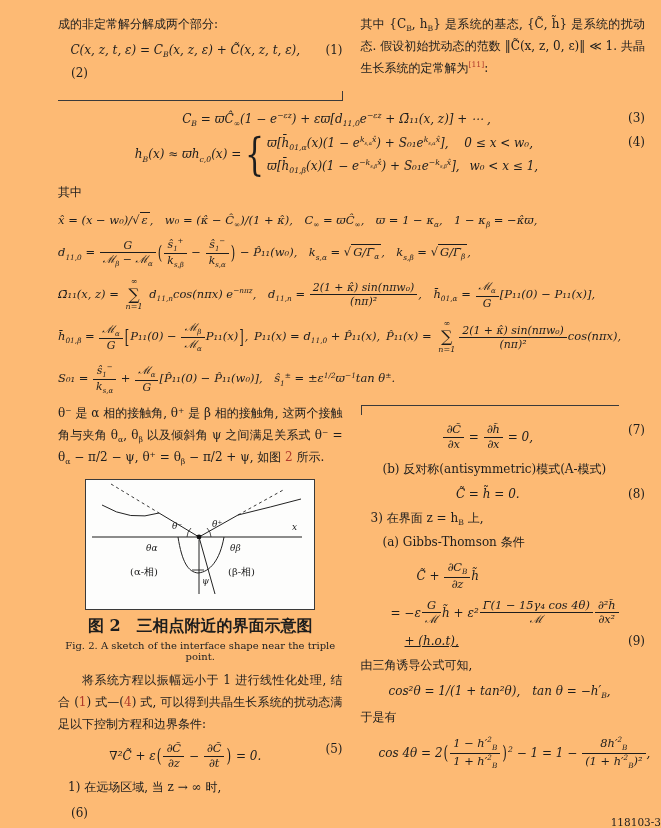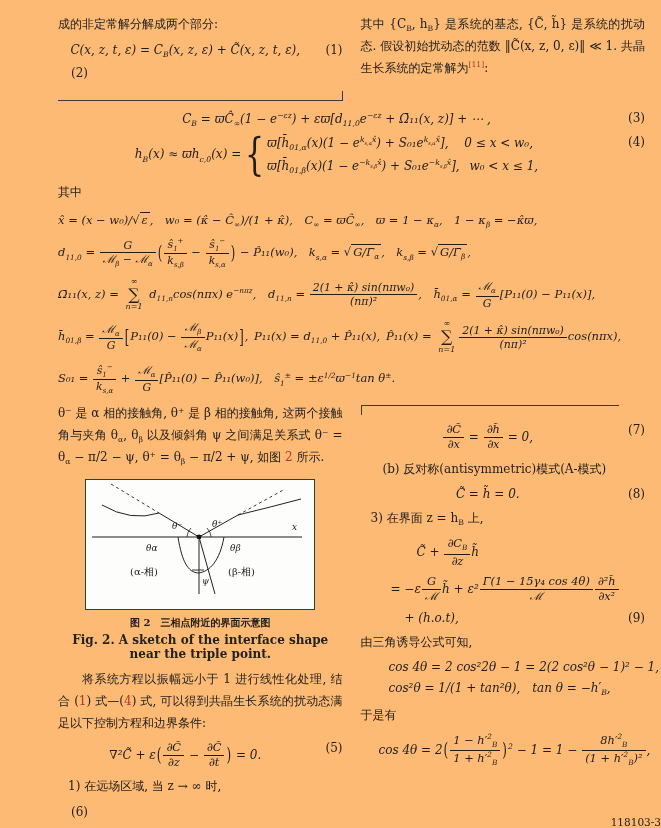--- a/index.html
+++ b/index.html
@@ -11,21 +11,21 @@
   }
   .cols{display:flex;gap:18px;}
   .col{flex:1;min-width:0;}
   p.cn{margin:0 0 2px 0;text-align:justify;line-height:1.8;}
   .ind2{text-indent:2em;}
   .item{padding-left:10px;line-height:1.8;margin:4px 0;}
   .sublabel{padding-left:22px;line-height:1.8;margin:4px 0;}
   
   .eqrow{display:flex;align-items:flex-start;margin:7px 0;}
   .eqbody{flex:1;text-align:center;font-style:italic;white-space:nowrap;}
-  .eqbody.left{text-align:left;}
+  .eqbody.left{text-align:left;text-decoration:underline;}
   .eqnum{width:30px;text-align:right;font-style:normal;flex:none;}
   .eqline{margin:7px 0;font-style:italic;white-space:nowrap;}
   .defline{margin:8px 0;font-style:italic;white-space:nowrap;font-size:11.5px;}
   .fullwidth{margin-top:10px;}
   .qz{font-style:normal;margin:8px 0 4px 0;}
   
   sup,sub{font-size:64%;}
   .frac{display:inline-block;vertical-align:middle;text-align:center;line-height:1.2;font-size:95%;margin:0 1px;}
   .frac .fn{display:block;border-bottom:1px solid currentColor;padding:0 3px;}
   .frac .fd{display:block;padding:0 3px;}
@@ -40,22 +40,22 @@
   .cases .crow{white-space:nowrap;}
   .big{display:inline-block;transform:scaleY(1.55);transform-origin:center;font-style:normal;vertical-align:middle;margin:0 1px;}
   .red{color:#b0392b;}
   
   .rule-up{position:relative;border-bottom:1px solid #3a3a3a;height:10px;margin-top:10px;}
   .rule-up .tick{position:absolute;right:0;bottom:0;height:9px;border-right:1px solid #3a3a3a;}
   .rule-down{position:relative;border-top:1px solid #3a3a3a;height:10px;margin:2px 26px 6px 0;}
   .rule-down .tick{position:absolute;left:0;top:0;height:9px;border-left:1px solid #3a3a3a;}
   
   .figbox{width:228px;margin:10px auto 6px auto;border:1px solid #3a3a3a;background:#fdfdfc;}
-  .figcap-cn{text-align:center;font-weight:bold;font-size:10px;margin:6px 0 3px 0;}
-  .figcap-en{text-align:center;font-size:12px;margin:0 0 8px 0;color:#222;font-weight:bold;}
+  .figcap-cn{text-align:center;font-weight:bold;font-size:16px;margin:6px 0 3px 0;}
+  .figcap-en{text-align:center;font-size:10px;margin:0 0 8px 0;color:#222;}
   .svgt{font-family:"DejaVu Serif",serif;font-size:9px;font-style:italic;fill:#1d1d1d;}
   .svgp{font-family:"DejaVu Serif",serif;font-size:10px;font-style:normal;fill:#1d1d1d;}
   footer{position:absolute;left:0;bottom:0;width:100%;text-align:right;font-size:10.5px;}
   .pl18{padding-left:18px;}.pl28{padding-left:28px;}.pl30{padding-left:30px;}
   .pl44{padding-left:44px;}.pl56{padding-left:56px;}
 </style>
 </head>
 <body>
 
 <div class="page">
@@ -174,30 +174,30 @@
       <div class="eqrow">
         <span class="eqbody"><span class="frac"><span class="fn">∂C̃</span><span class="fd">∂x</span></span> = <span class="frac"><span class="fn">∂h̃</span><span class="fd">∂x</span></span> = 0,</span>
         <span class="eqnum">(7)</span>
       </div>
       <p class="cn sublabel">(b) 反对称(antisymmetric)模式(A-模式)</p>
       <div class="eqrow">
         <span class="eqbody">C̃ = h̃ = 0.</span>
         <span class="eqnum">(8)</span>
       </div>
       <p class="cn item">3) 在界面 z = h<sub>B</sub> 上,</p>
+      <p class="cn sublabel">(a) Gibbs-Thomson 条件</p>
 
       <div class="eqline pl56">C̃ + <span class="frac"><span class="fn">∂C<sub>B</sub></span><span class="fd">∂z</span></span>h̃</div>
       <div class="eqline pl30">= −ε<span class="frac"><span class="fn">G</span><span class="fd">ℳ</span></span>h̃ + ε²<span class="frac"><span class="fn">Γ̄(1 − 15γ₄ cos 4θ)</span><span class="fd">ℳ</span></span><span class="frac"><span class="fn">∂²h̃</span><span class="fd">∂x²</span></span></div>
       <div class="eqrow">
         <span class="eqbody left pl44">+ (h.o.t),</span>
         <span class="eqnum">(9)</span>
       </div>
 
       <p class="cn">由三角诱导公式可知,</p>
-      <div class="eqline pl28">cos 4θ = 2 cos²2θ − 1 = 2(2 cos²θ − 1)² − 1,</div>
       <div class="eqline pl28">cos²θ = 1/(1 + tan²θ), tan θ = −h′<sub>B</sub>,</div>
       <p class="cn">于是有</p>
       <div class="eqline pl18">cos 4θ = 2<span class="big">(</span><span class="frac"><span class="fn">1 − h′<sup>2</sup><sub>B</sub></span><span class="fd">1 + h′<sup>2</sup><sub>B</sub></span></span><span class="big">)</span><sup>2</sup> − 1 = 1 − <span class="frac"><span class="fn">8h′<sup>2</sup><sub>B</sub></span><span class="fd">(1 + h′<sup>2</sup><sub>B</sub>)²</span></span>,</div>
 
     </div>
   </section>
 
   <footer>
     <span>118103-3</span>
   </footer>

